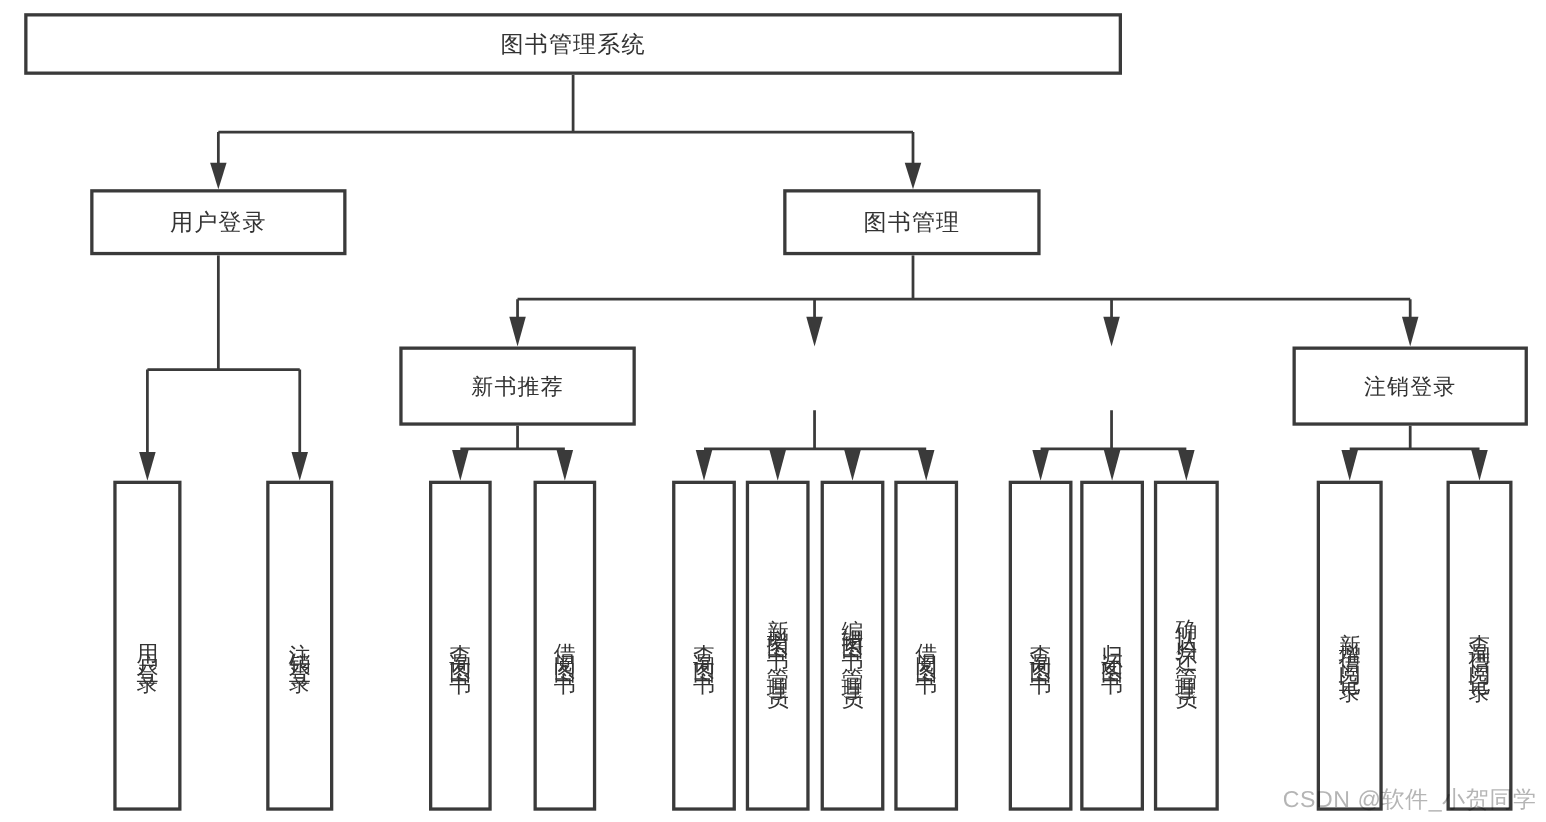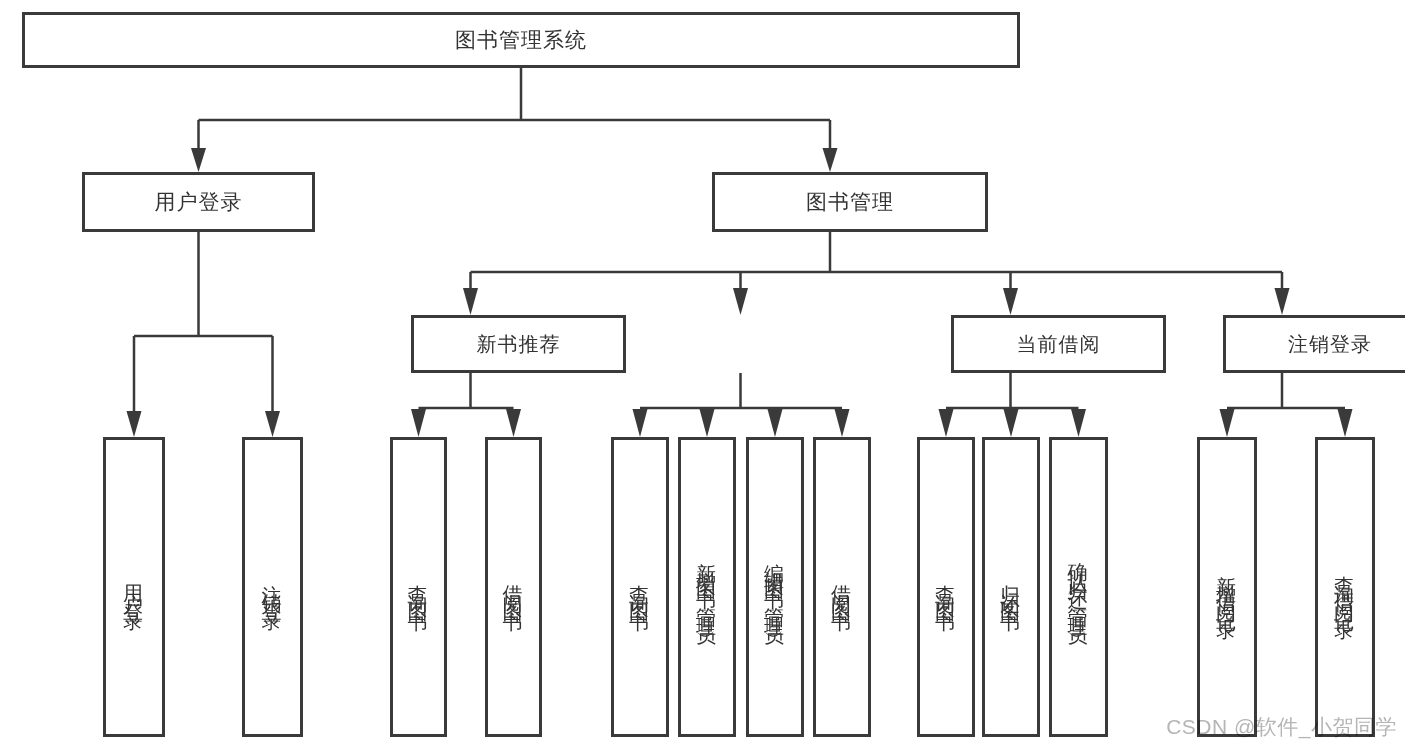--- a/index.html
+++ b/index.html
@@ -23,21 +23,21 @@
     color: #333333;
     display: flex;
     align-items: center;
     justify-content: center;
     font-size: 21px;
     letter-spacing: 1px;
     z-index: 2;
   }
   .root  { left: 22px;  top: 12px;  width: 998px; height: 56px; }
   .l2    { top: 172px; height: 60px; }
-  .l3    { top: 315px; height: 58px; font-size: 20px; margin-left: 48px; }
+  .l3    { top: 315px; height: 72px; font-size: 20px; }
   .leaf {
     top: 437px;
     height: 300px;
     font-size: 20px;
     letter-spacing: 9px;
   }
   .leaf span {
     writing-mode: vertical-rl;
     text-orientation: mixed;
     white-space: nowrap;
@@ -113,29 +113,26 @@
     </g>
   </svg>
 
   <div class="box root">
     <span>图书管理系统</span>
   </div>
 
   <div class="box l2" style="left:82px;width:233px">
     <span>用户登录</span>
   </div>
-  <div class="box l2" style="left:712px;width:276px">
+  <div class="box l2" style="left:712px;width:234px">
     <span>图书管理</span>
   </div>
 
   <div class="box l3" style="left:363px;width:215px">
     <span>新书推荐</span>
-  </div>
-  <div class="box l3" style="left:903px;width:215px">
-    <span>当前借阅</span>
   </div>
   <div class="box l3" style="left:1175px;width:214px">
     <span>注销登录</span>
   </div>
 
   <div class="box leaf" style="left:103px;width:62px">
     <span>用户登录</span>
   </div>
   <div class="box leaf" style="left:242px;width:61px">
     <span>注销登录</span>

